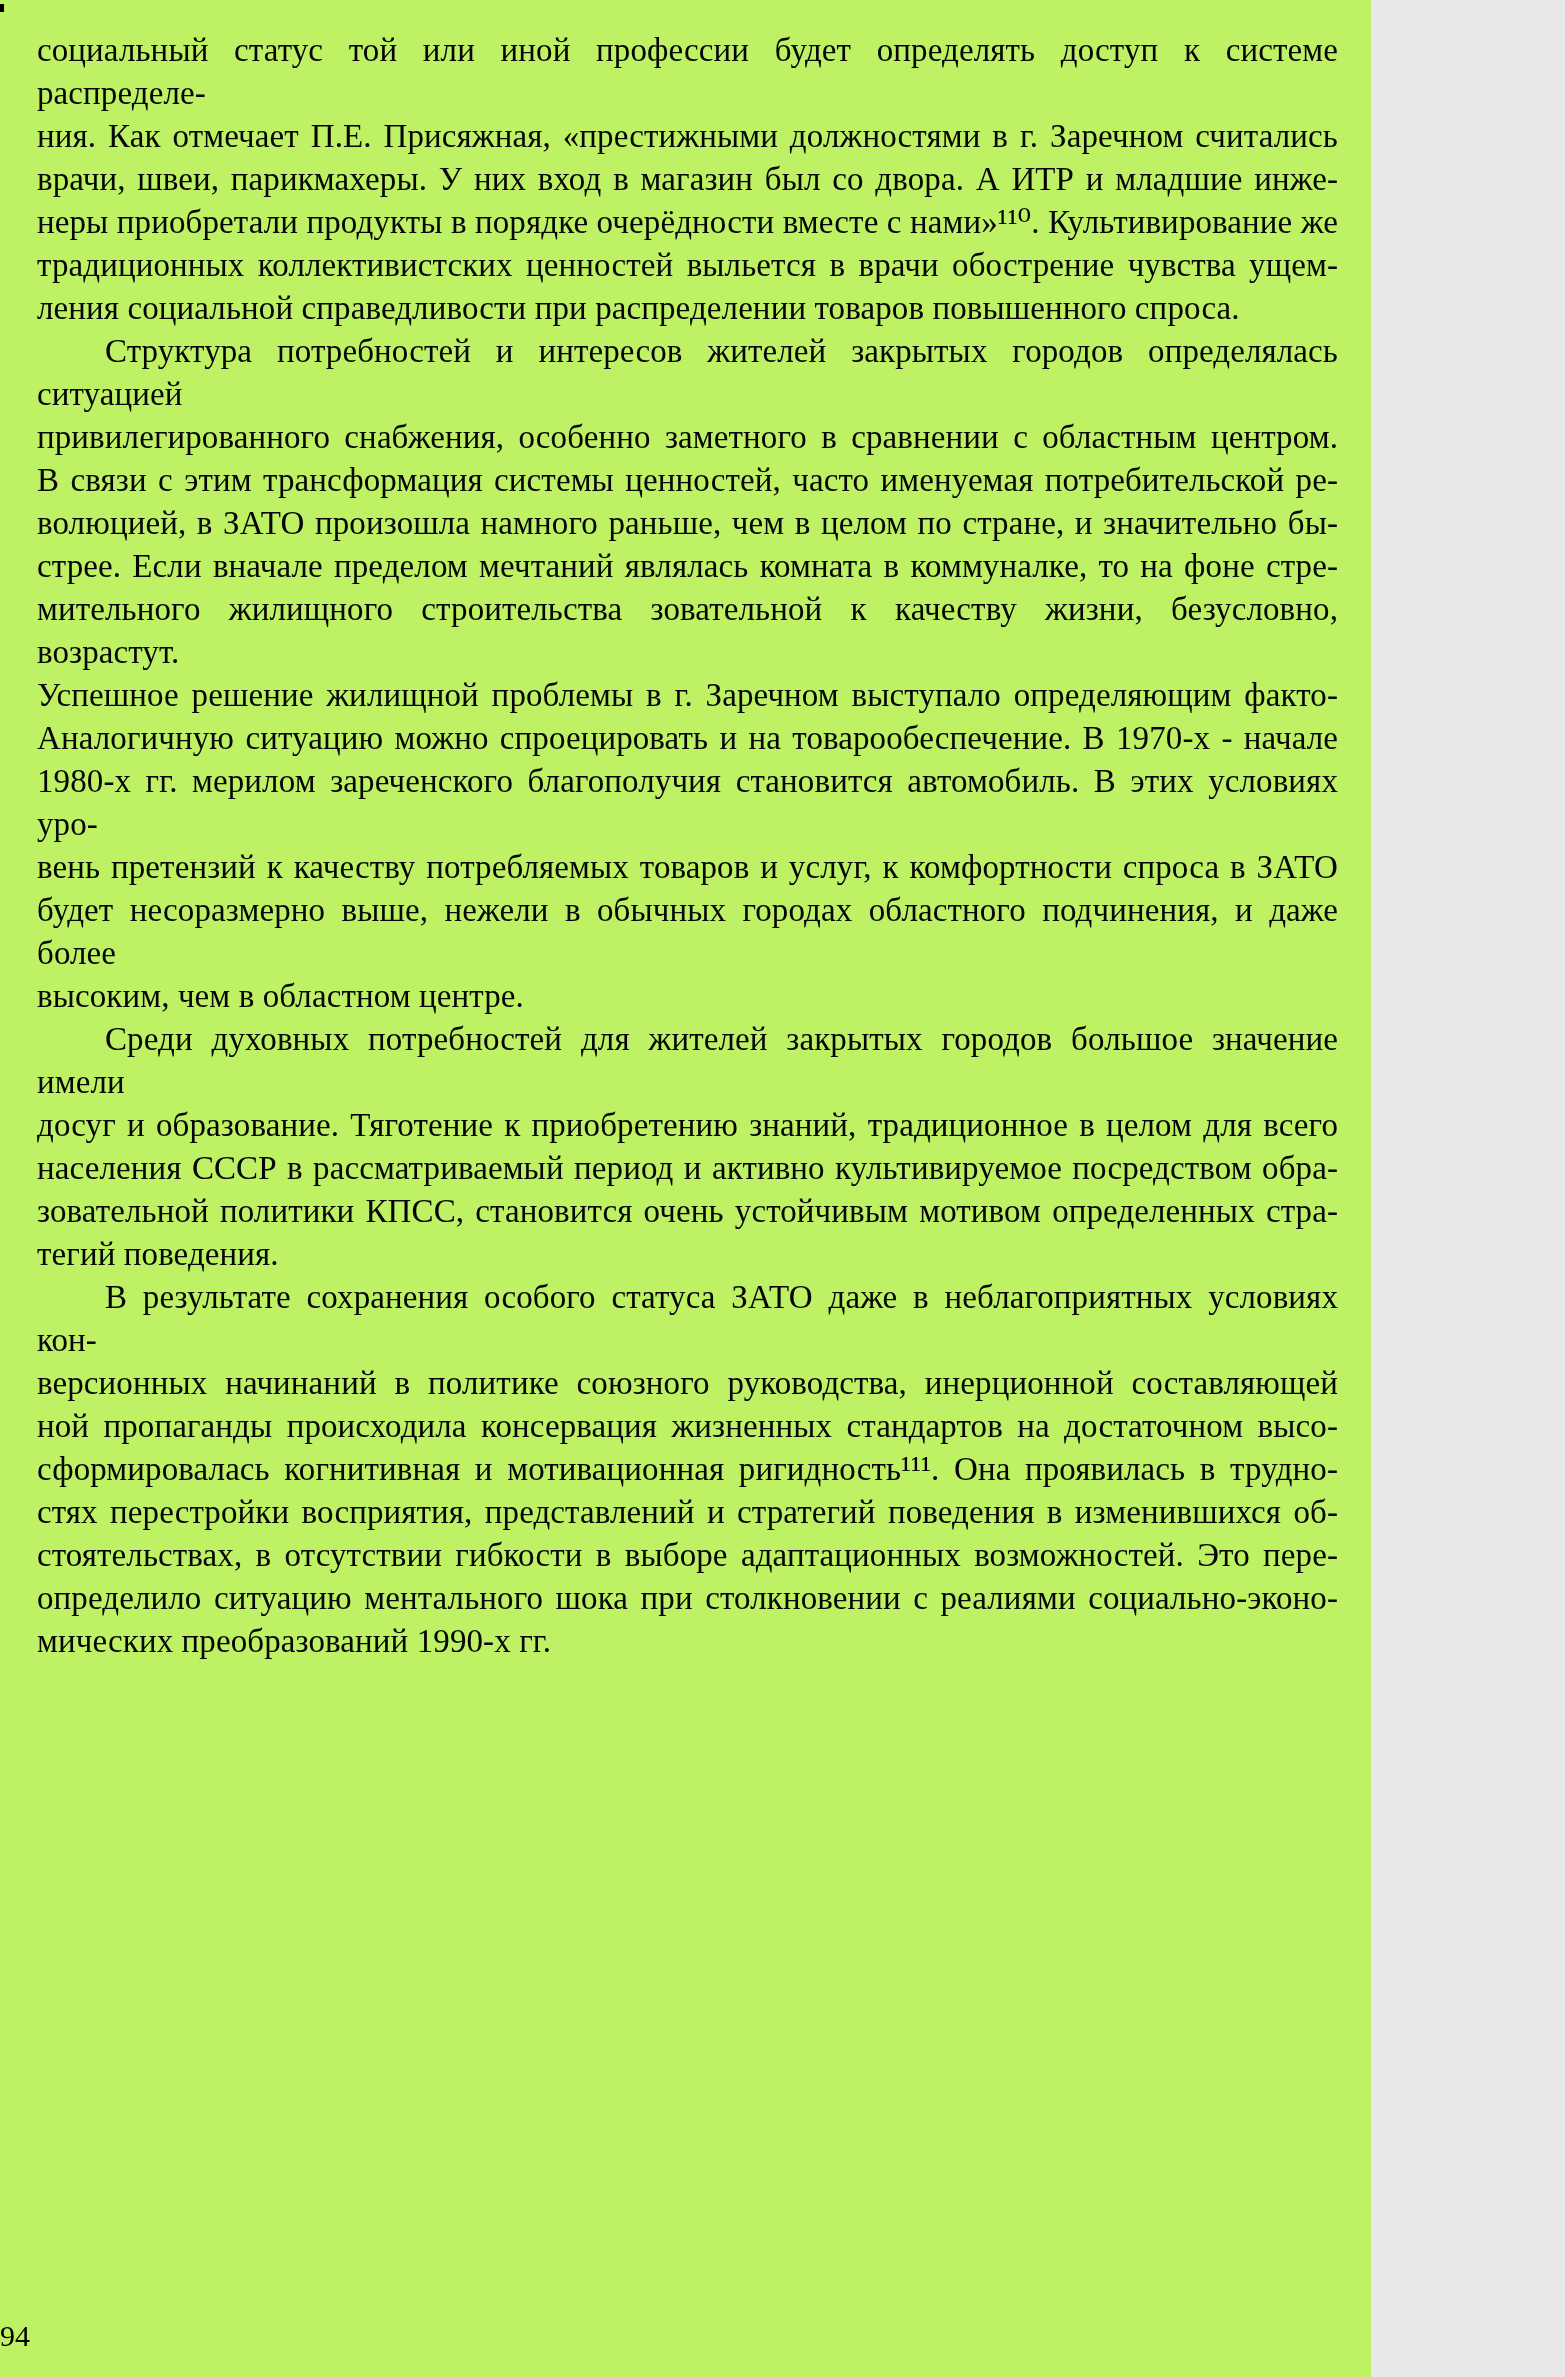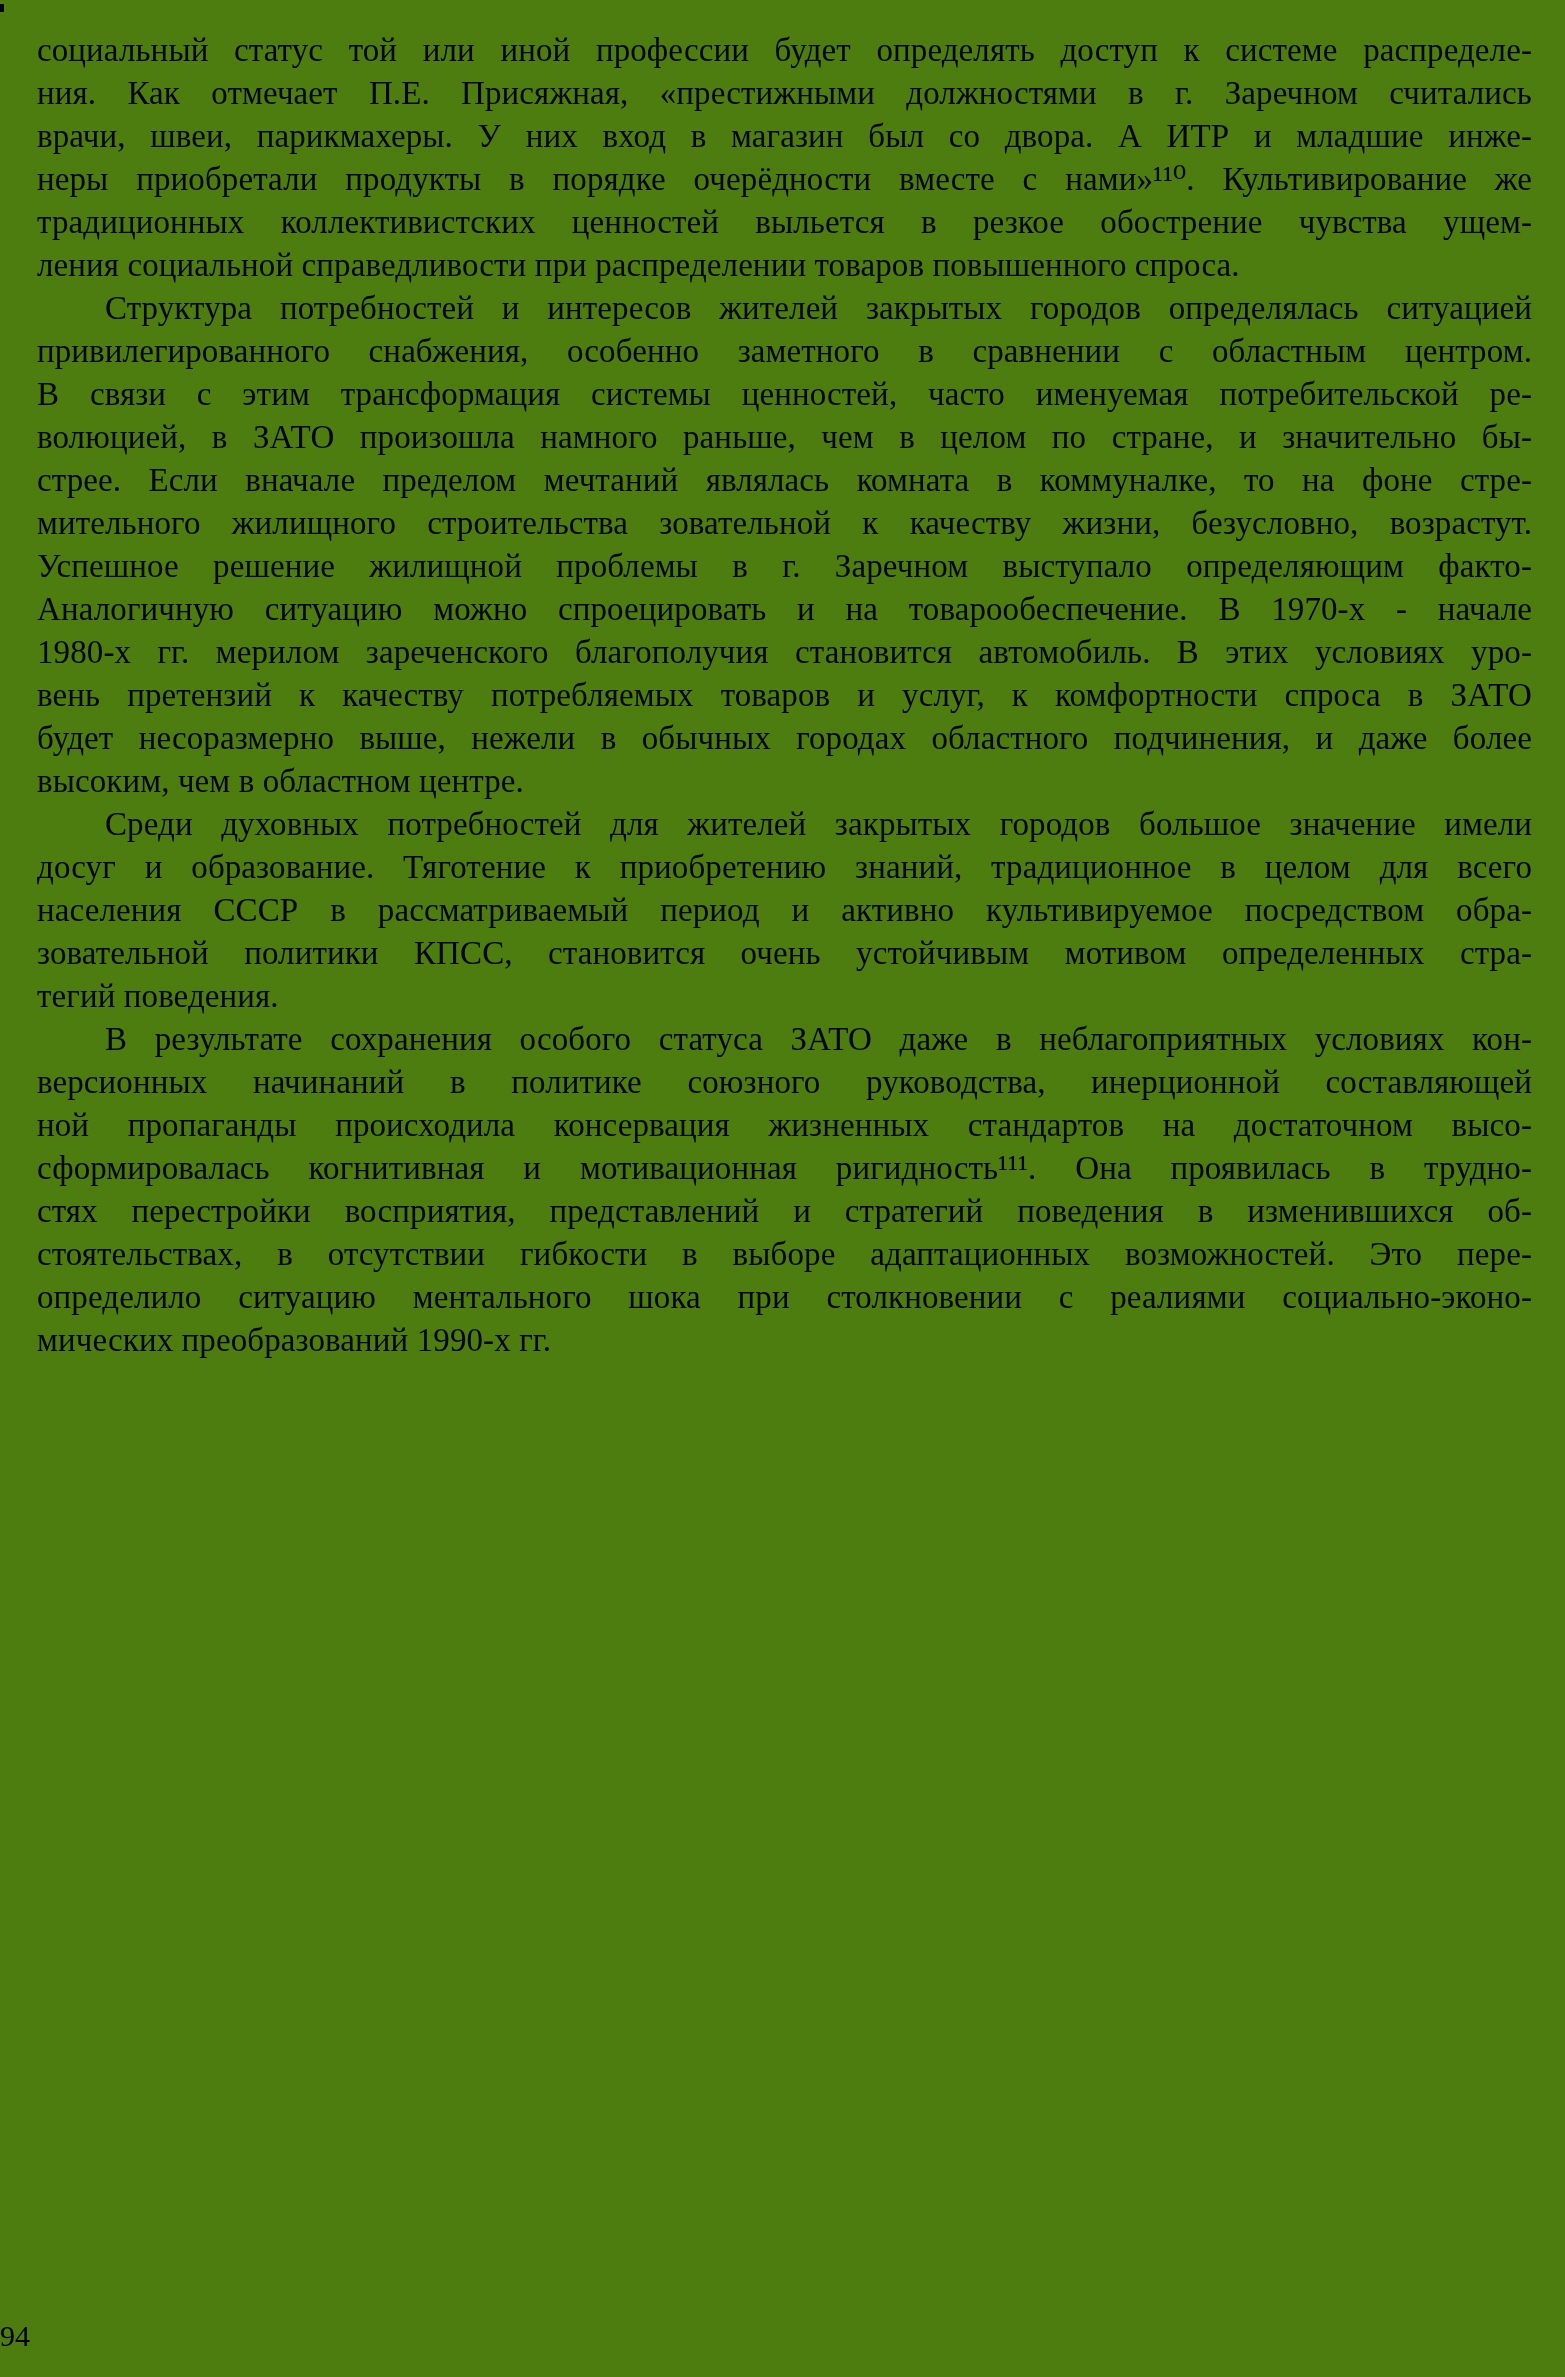--- a/index.html
+++ b/index.html
@@ -2,23 +2,23 @@
 <html lang="ru" style="font-size:10.4px"><head>
 <meta charset="utf-8">
 <style>
   html, body {
     margin: 0;
     padding: 0;
     background: #e8e8e8;
   }
   .page {
     position: relative;
-    width: 1565px;
+    width: 1371px;
     height: 2377px;
-    background: #4d7c0f;
+    background: #bef264;
     font-family: "Liberation Serif", "DejaVu Serif", serif;
     color: #050505;
     overflow: hidden;
   }
   
   .scan-artifact {
     position: absolute;
     left: 0;
     top: 3.9px;
     width: 3.9px;
@@ -69,21 +69,21 @@
 
 <div class="page">
   <div class="scan-artifact"></div>
 
   <div class="text-block">
       <div class="para">
         <div class="line">социальный статус той или иной профессии будет определять доступ к системе распределе-</div>
         <div class="line">ния. Как отмечает П.Е. Присяжная, «престижными должностями в г. Заречном считались</div>
         <div class="line">врачи, швеи, парикмахеры. У них вход в магазин был со двора. А ИТР и младшие инже-</div>
         <div class="line">неры приобретали продукты в порядке очерёдности вместе с нами»¹¹⁰. Культивирование же</div>
-        <div class="line">традиционных коллективистских ценностей выльется в резкое обострение чувства ущем-</div>
+        <div class="line">традиционных коллективистских ценностей выльется в врачи обострение чувства ущем-</div>
         <div class="line endpara">ления социальной справедливости при распределении товаров повышенного спроса.</div>
       </div>
       <div class="para">
         <div class="line indent">Структура потребностей и интересов жителей закрытых городов определялась ситуацией</div>
         <div class="line">привилегированного снабжения, особенно заметного в сравнении с областным центром.</div>
         <div class="line">В связи с этим трансформация системы ценностей, часто именуемая потребительской ре-</div>
         <div class="line">волюцией, в ЗАТО произошла намного раньше, чем в целом по стране, и значительно бы-</div>
         <div class="line">стрее. Если вначале пределом мечтаний являлась комната в коммуналке, то на фоне стре-</div>
         <div class="line">мительного жилищного строительства зовательной к качеству жизни, безусловно, возрастут.</div>
         <div class="line">Успешное решение жилищной проблемы в г. Заречном выступало определяющим факто-</div>

